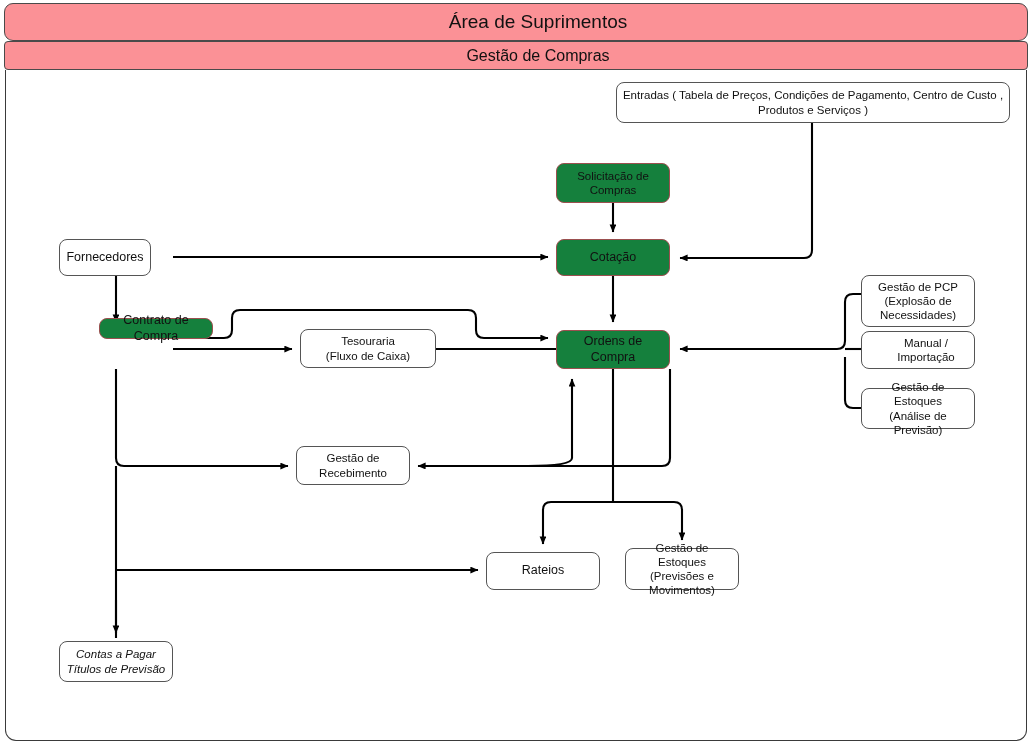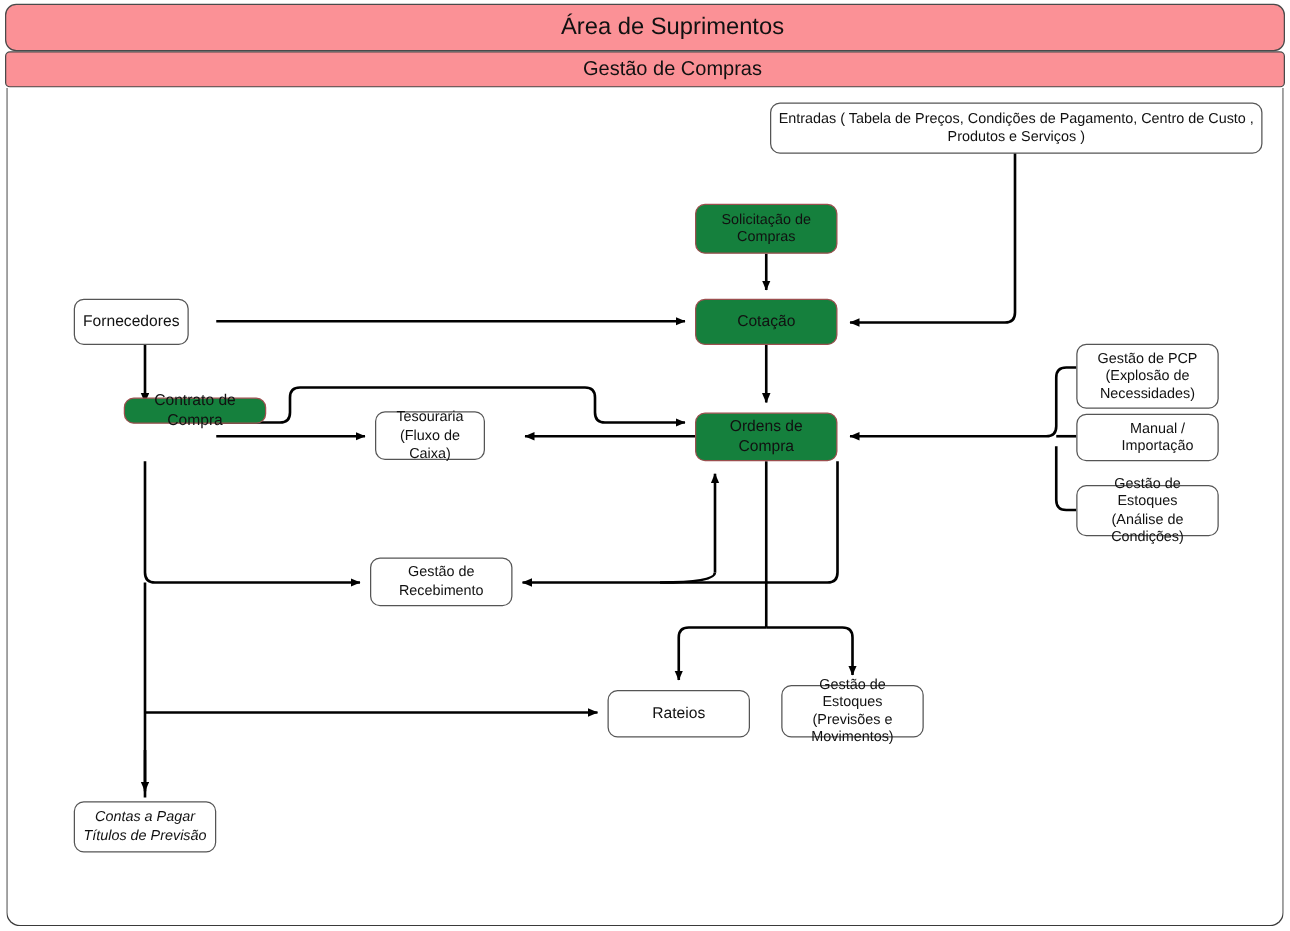--- a/index.html
+++ b/index.html
@@ -114,21 +114,21 @@
   </div>
 
   <div class="node big" style="left:59px;top:239px;width:92px;height:37px;">
     <span>Fornecedores</span>
   </div>
 
   <div class="node pink big" style="left:59px;top:318px;width:114px;height:21px;margin-left:40px;">
     <span>Contrato de Compra</span>
   </div>
 
-  <div class="node" style="left:300px;top:329px;width:88px;height:39px;">
+  <div class="node" style="left:300px;top:329px;width:136px;height:39px;">
     <div>
       <span>Tesouraria</span>
       <span>(Fluxo de Caixa)</span>
     </div>
   </div>
 
   <div class="node pink big" style="left:556px;top:330px;width:114px;height:39px;">
     <span>Ordens de Compra</span>
   </div>
 
@@ -141,21 +141,21 @@
   </div>
 
   <div class="node" style="left:861px;top:331px;width:114px;height:38px;padding-left:20px;">
     <span>Manual / Importação</span>
   </div>
 
   <div class="node" style="left:861px;top:388px;width:114px;height:41px;">
     <div>
       <span>Gestão de Estoques</span>
       <span>(Análise de</span>
-      <span>Condições)</span>
+      <span>Previsão)</span>
     </div>
   </div>
 
   <div class="node big" style="left:486px;top:552px;width:114px;height:38px;">
     <span>Rateios</span>
   </div>
 
   <div class="node" style="left:296px;top:446px;width:114px;height:39px;">
     <div>
       <span>Gestão de</span>

